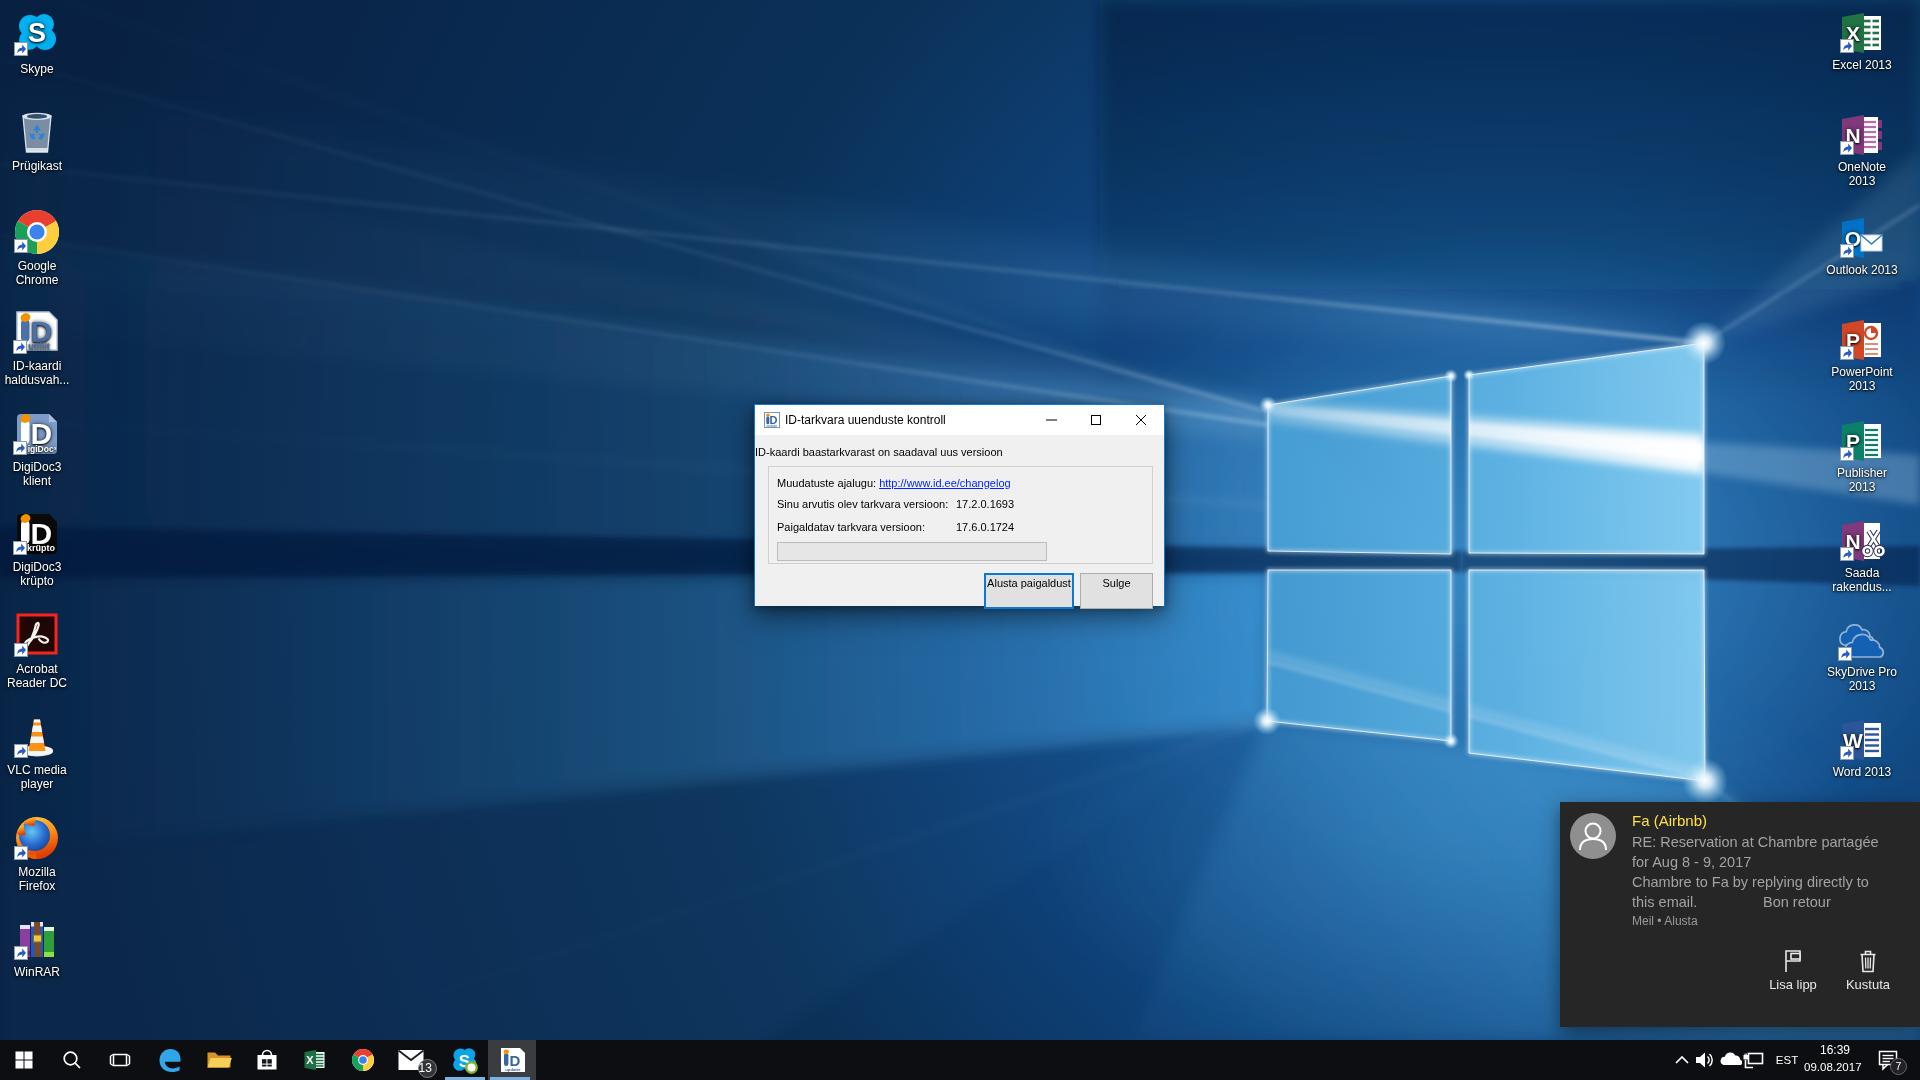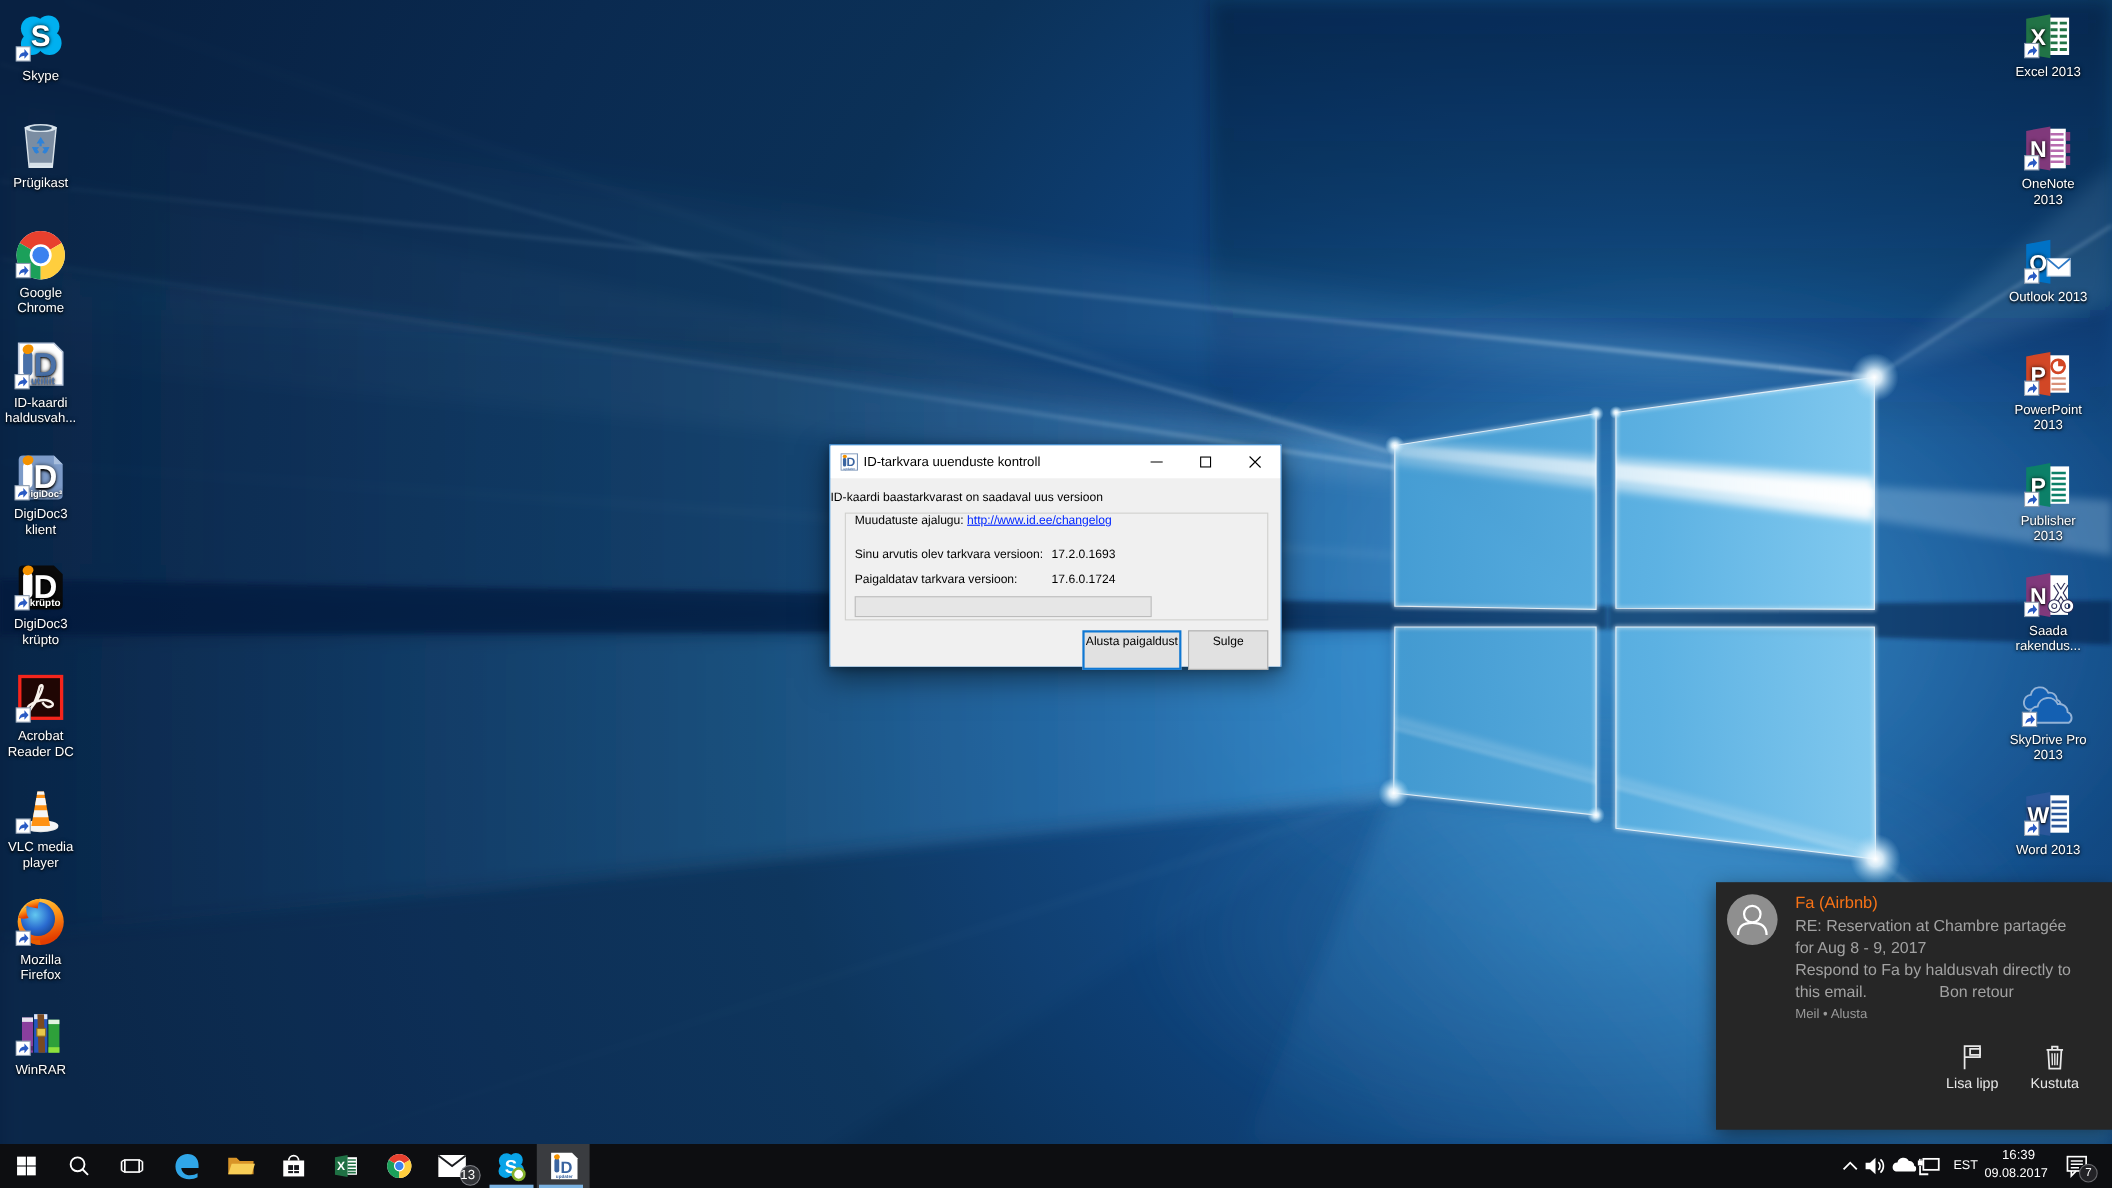--- a/index.html
+++ b/index.html
@@ -14,21 +14,21 @@
 #dlg .bodyc{position:absolute;left:0;top:30px;width:409px;height:171px;background:#f0f0f0}
 #dlg .hd{position:absolute;left:0;top:11px;width:100%;text-align:left;font-size:11px}
 #dlg .grp{position:absolute;left:13px;top:31px;width:385px;height:98px;border:1px solid #d0d0ce;background:#f0f0f0}
 #dlg .row{position:absolute;left:8px;white-space:nowrap;font-size:11px}
 #dlg a{color:#0026ff;text-decoration:underline}
 #dlg .pb{position:absolute;left:8px;top:75px;width:270px;height:19px;border:1px solid #bcbcbc;background:#e6e6e6}
 .btn{position:absolute;height:36px;background:#e1e1e1;border:1px solid #adadad;font-size:11px;text-align:center;line-height:18px;color:#000;white-space:nowrap}
 .btn.pri{border:2px solid #0f78d4;line-height:16px}
 #toast{position:absolute;left:1560px;top:802px;width:360px;height:225px;background:#262626;color:#fff;box-shadow:0 6px 18px rgba(0,0,0,.5)}
 #toast .av{position:absolute;left:10px;top:11px;width:46px;height:46px;border-radius:50%;background:#8f8f8f}
-#toast .tt{position:absolute;left:72px;top:10px;font-size:15px;color:#f97316}
+#toast .tt{position:absolute;left:72px;top:10px;font-size:15px;color:#fde047}
 #toast .bl{position:absolute;left:72px;font-size:14.5px;color:#a2a2a2;white-space:nowrap}
 #toast .sm{position:absolute;left:72px;font-size:12px;color:#9a9a9a}
 #toast .act{position:absolute;text-align:center;color:#e8e8e8;font-size:13px}
 #tbar{position:absolute;left:0;top:1040px;width:1920px;height:40px;background:#0d0e11}
 .tray{position:absolute;top:0;height:40px;display:flex;align-items:center;justify-content:center;color:#fff}
 </style></head>
 <body>
 <svg id="wall" width="1920" height="1080" viewBox="0 0 1920 1080">
 <defs>
 <radialGradient id="bgr" cx="1510" cy="570" r="1500" gradientUnits="userSpaceOnUse">
@@ -478,40 +478,40 @@
 <svg class="cap" style="left:319px" width="44" height="30">
         <rect x="17.5" y="10.5" width="9" height="9" fill="none" stroke="#000" stroke-width="1"></rect>
       </svg>
 <svg class="cap" style="left:364px" width="44" height="30">
         <path d="M17 10 L27 20 M27 10 L17 20" stroke="#000" stroke-width="1"></path>
       </svg>
 </div>
 <div class="bodyc">
 <div class="hd">ID-kaardi baastarkvarast on saadaval uus versioon</div>
 <div class="grp">
-<div class="row" style="top:0">Muudatuste ajalugu: <a>http://www.id.ee/changelog</a></div>
+<div class="row" style="top:10px">Muudatuste ajalugu: <a>http://www.id.ee/changelog</a></div>
 <div class="row" style="top:31px">Sinu arvutis olev tarkvara versioon:</div>
 <div class="row" style="left:187px;top:31px">17.2.0.1693</div>
 <div class="row" style="top:54px">Paigaldatav tarkvara versioon:</div>
 <div class="row" style="left:187px;top:54px">17.6.0.1724</div>
 <div class="pb"></div>
 </div>
 <div class="btn pri" style="left:229px;top:138px;width:90px">Alusta paigaldust</div>
 <div class="btn" style="left:325px;top:138px;width:73px">Sulge</div>
 </div>
 </div>
 <div id="toast">
 <div class="av"><svg width="46" height="46" viewBox="0 0 46 46">
         <circle cx="23" cy="18" r="7.5" fill="none" stroke="#fff" stroke-width="2"></circle>
         <path d="M10 37 Q10 26 23 26 Q36 26 36 37" fill="none" stroke="#fff" stroke-width="2"></path>
       </svg></div>
 <div class="tt">Fa (Airbnb)</div>
 <div class="bl" style="top:32px">RE: Reservation at Chambre partagée</div>
 <div class="bl" style="top:52px">for Aug 8 - 9, 2017</div>
-<div class="bl" style="top:72px">Respond to Fa by haldusvah directly to</div>
+<div class="bl" style="top:72px">Chambre to Fa by replying directly to</div>
 <div class="bl" style="top:92px">this email.</div>
 <div class="bl" style="left:203px;top:92px">Bon retour</div>
 <div class="sm" style="top:112px">Meil • Alusta</div>
 <div class="act" style="left:203px;top:146px;width:60px">
 <svg width="26" height="26" viewBox="0 0 26 26">
         <path d="M6 24 L6 3 L20 3 L20 13 L6 13" fill="none" stroke="#e8e8e8" stroke-width="1.6"></path>
         <rect x="11" y="5.5" width="9" height="5.5" fill="#262626" stroke="#e8e8e8" stroke-width="1.6"></rect>
       </svg>
 <div>Lisa lipp</div></div>
 <div class="act" style="left:278px;top:146px;width:60px">

